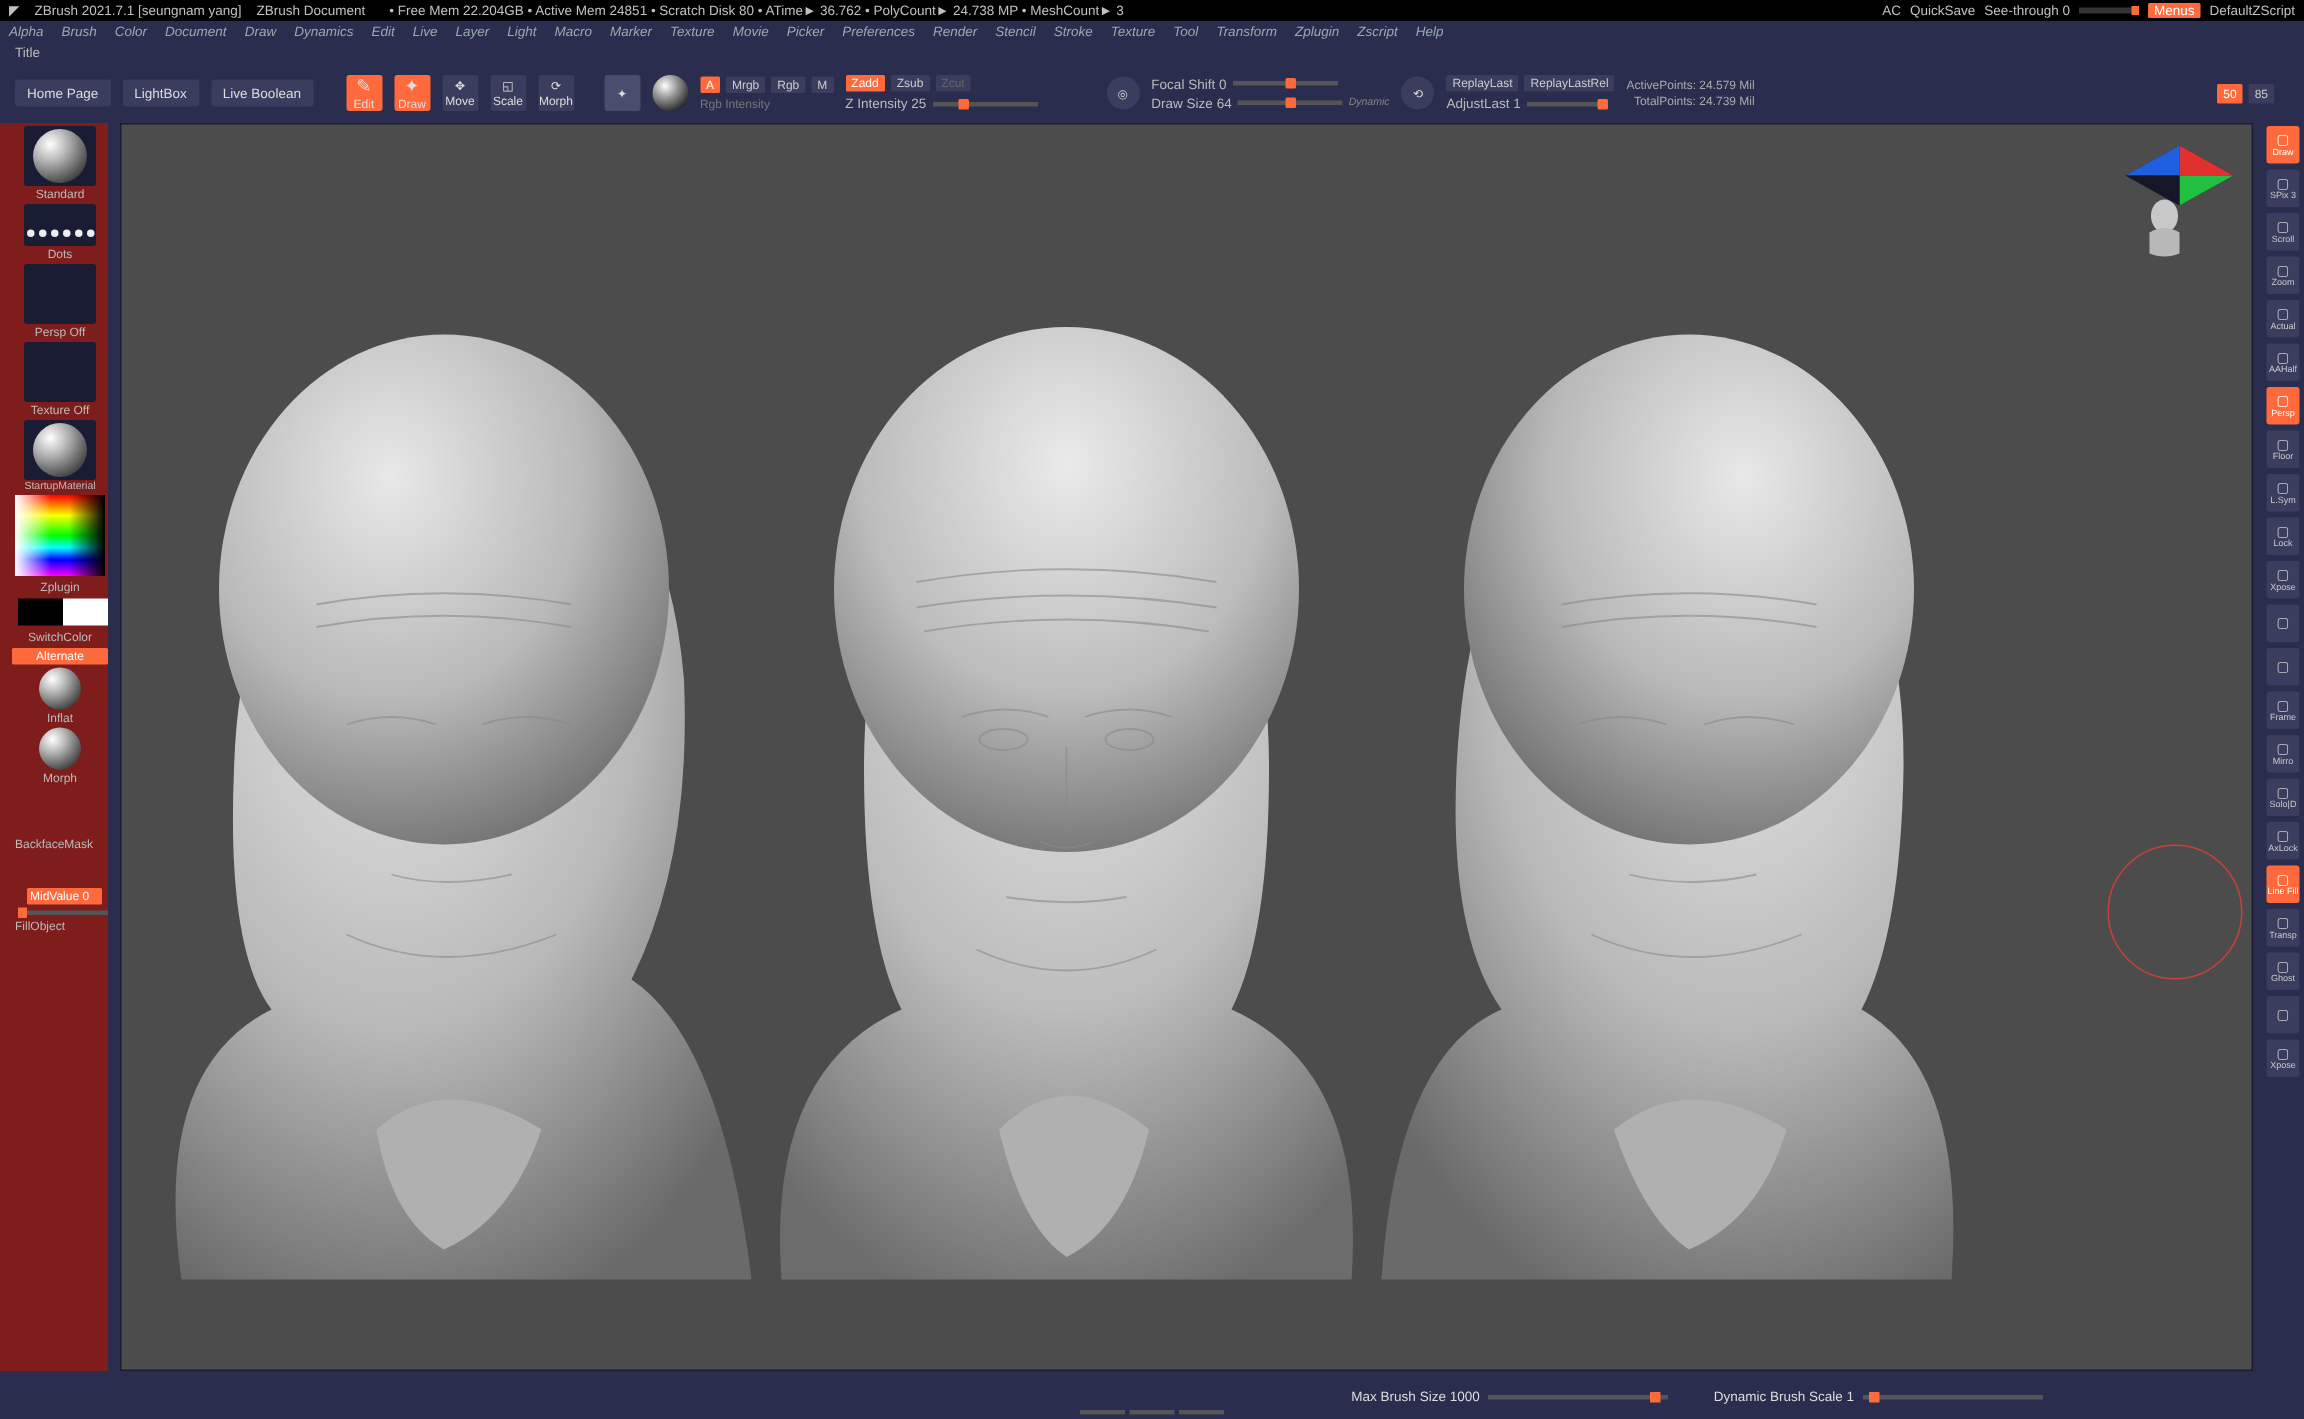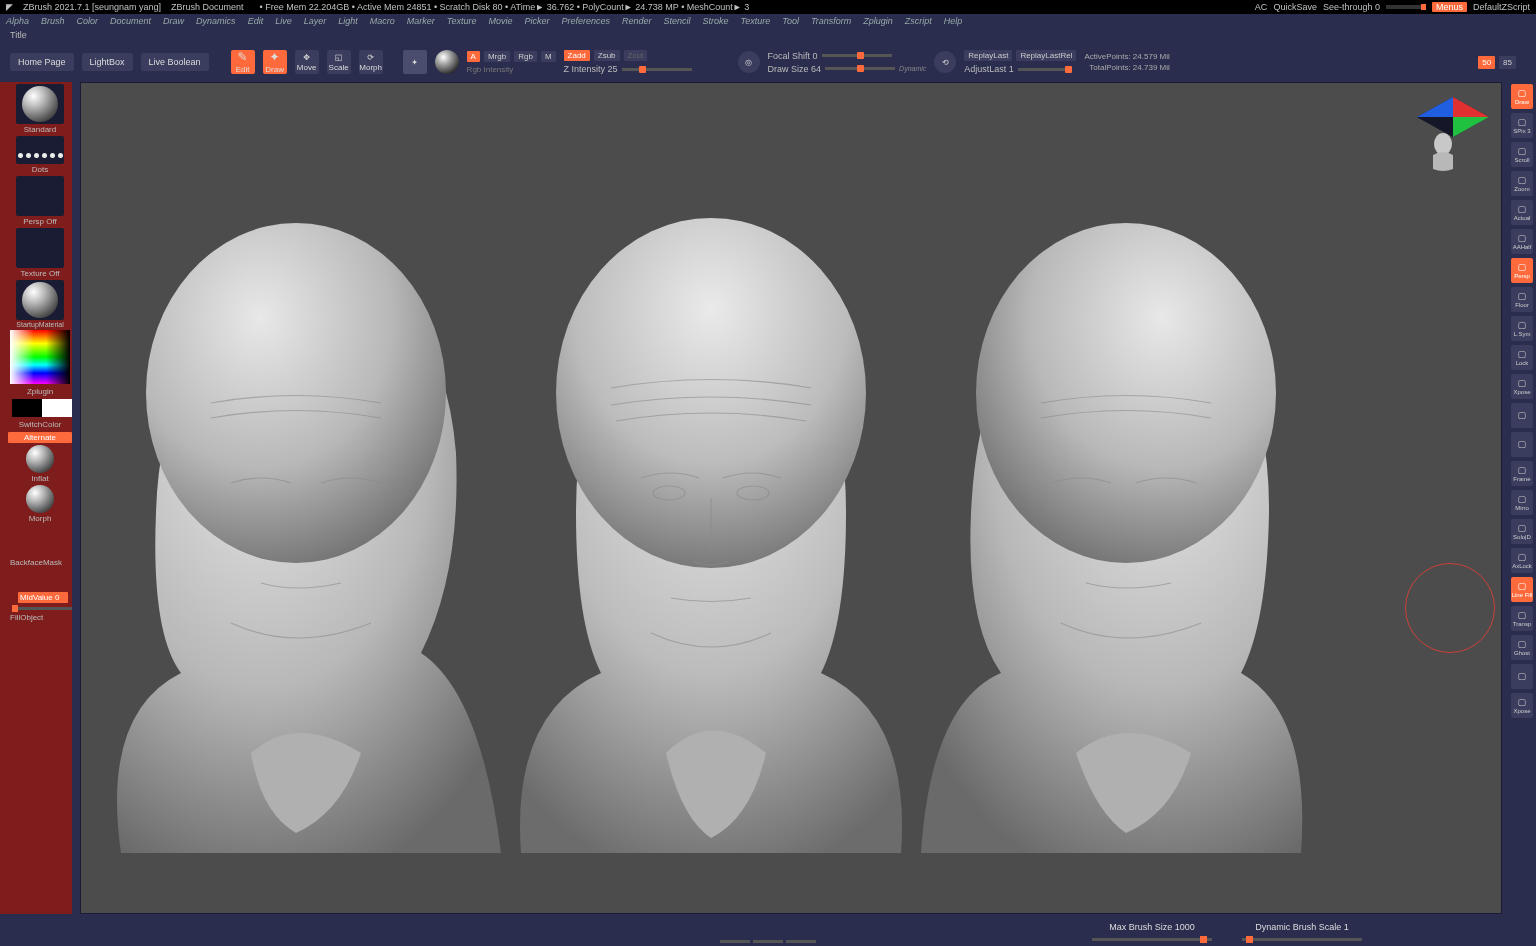--- a/index.html
+++ b/index.html
@@ -64,21 +64,21 @@
 
 
 .bust { position:absolute; bottom:0; }
 .bust svg { display:block; }
 
 
 #ring { position:absolute; right:6px; top:480px; width:90px; height:90px; border:1px solid rgba(255,60,50,0.7); border-radius:50%; }
 
 
 #status { position:absolute; left:80px; right:34px; bottom:8px; height:14px; display:flex; align-items:center; gap:30px; font-size:9px; color:#ddd; justify-content:flex-end; padding-right:140px; }
-#status .sl { display:flex; align-items:center; gap:6px;flex-direction:column; }
+#status .sl { display:flex; align-items:center; gap:6px; }
 #status .ssl { width:120px; height:3px; background:#555; position:relative; }
 #status .ssl .k { position:absolute; top:-2px; width:7px; height:7px; background:#ff6a3c; }
 #deco { position:absolute; bottom:0; left:50%; transform:translateX(-50%); height:6px; display:flex; gap:3px; }
 #deco i{ width:30px; height:3px; background:#555; display:block; }
 
 </style>
 </head>
 <body>
 
 <div id="titlebar">

